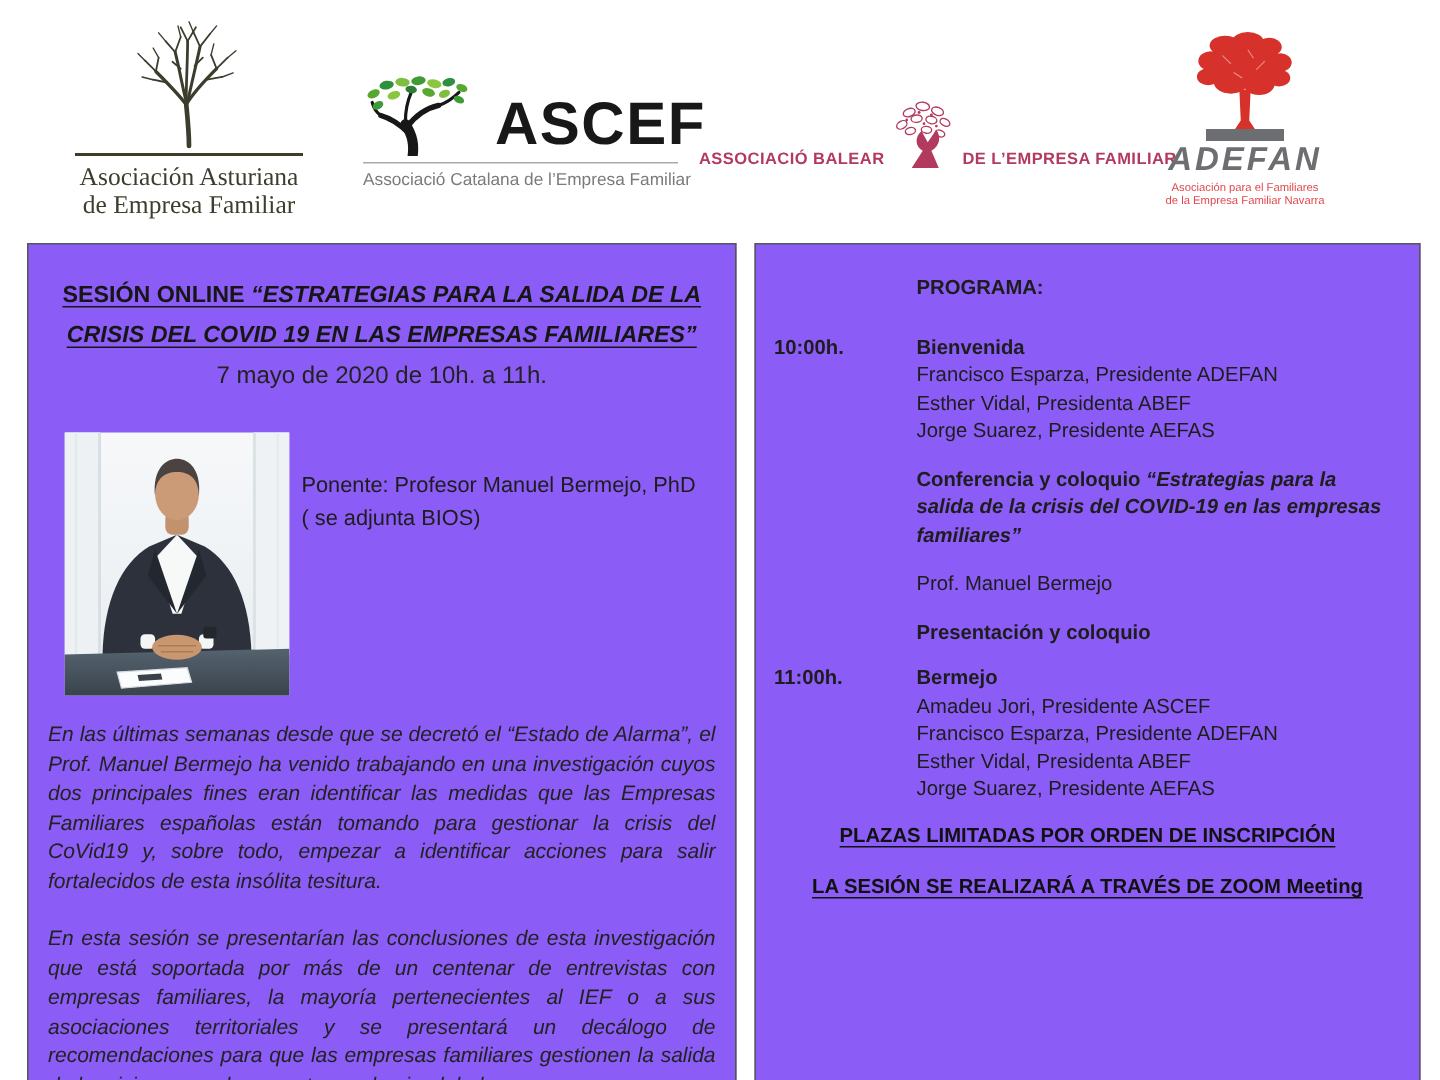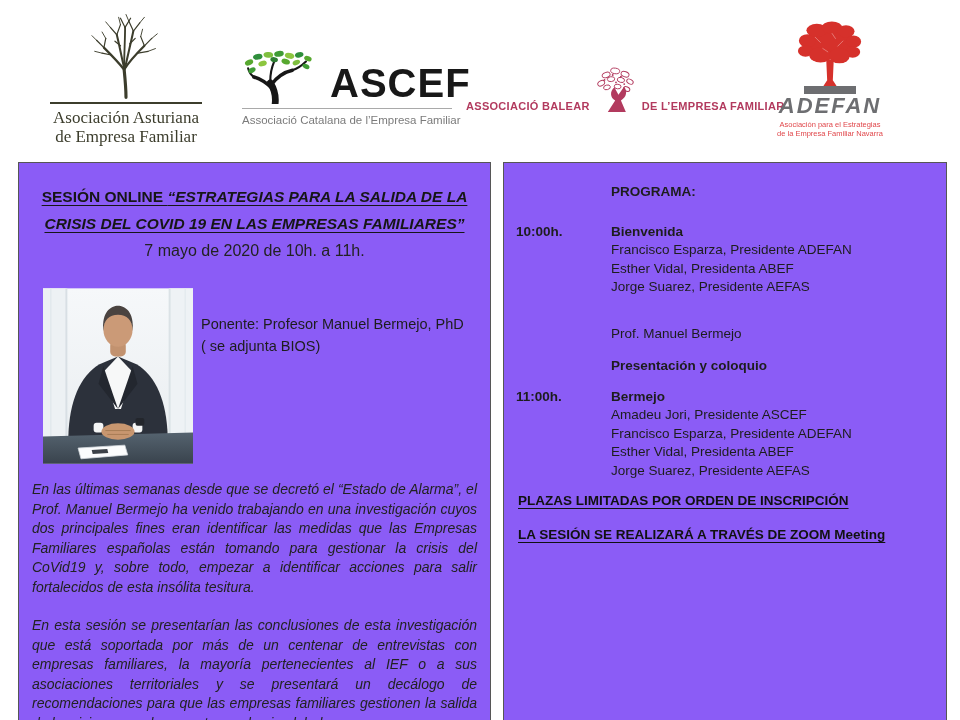--- a/index.html
+++ b/index.html
@@ -51,21 +51,21 @@
   .rp-row{display:flex;padding:0 10px 0 12px;font-size:13.5px;line-height:18.5px;color:#1d1d1d;}
   .rp-time{flex:0 0 95px;font-weight:bold;}
   .rp-content{flex:1;padding-right:4px;}
   .rp-heading-row{margin-top:20px;}
   .rp-heading{font-weight:bold;}
   .g-a{margin-top:21px;}
   .g-b{margin-top:14px;}
   .g-c{margin-top:12px;}
   .bold{font-weight:bold;}
   .italic{font-style:italic;}
-  .rp-footer{text-align:left;font-weight:bold;font-size:13.5px;color:#111;
+  .rp-footer{text-align:center;font-weight:bold;font-size:13.5px;color:#111;
              text-decoration:underline;text-underline-offset:3px;padding:0 14px;}
   .rp-footer.f1{margin-top:13px;}
   .rp-footer.f2{margin-top:19px;}
 </style>
 </head>
 <body>
 
 <div class="canvas">
 
   <div class="logo logo-ast">
@@ -192,21 +192,21 @@
       <g stroke="#ffffff" stroke-width="0.8" opacity="0.45" fill="none">
         <path d="M22 18 L28 24"></path>
           <path d="M40 14 L44 20"></path>
         <path d="M52 22 L46 28"></path>
           <path d="M30 30 L36 34"></path>
       </g>
     </svg>
     <div class="adefan-bar"></div>
     <div class="adefan-acronym">ADEFAN</div>
     <div class="adefan-sub">
-      <div>Asociación para el Estrategias</div>
+      <div>Asociación para el Familiares</div>
       <div>de la Empresa Familiar Navarra</div>
     </div>
   </div>
 
   <section class="panel left-panel">
     <h1 class="lp-title"><span class="t-prefix">SESIÓN ONLINE </span><span class="t-quote">“ESTRATEGIAS PARA LA SALIDA DE LA CRISIS DEL COVID 19 EN LAS EMPRESAS FAMILIARES”</span></h1>
     <div class="lp-date">7 mayo de 2020 de 10h. a 11h.</div>
 
     <div class="lp-media">
       <svg class="photo" viewBox="0 0 154 180">
@@ -264,20 +264,23 @@
       <div class="rp-content">
         <div class="bold">Bienvenida</div>
         <div>Francisco Esparza, Presidente ADEFAN</div>
         <div>Esther Vidal, Presidenta ABEF</div>
         <div>Jorge Suarez, Presidente AEFAS</div>
       </div>
     </div>
 
     <div class="rp-row g-b">
       <div class="rp-time"></div>
+      <div class="rp-content">
+        <div><span class="bold">Conferencia y coloquio </span><span class="bold italic">“Estrategias para la salida de la crisis del COVID-19 en las empresas familiares”</span></div>
+      </div>
     </div>
 
     <div class="rp-row g-b">
       <div class="rp-time"></div>
       <div class="rp-content">
         <div>Prof. Manuel Bermejo</div>
       </div>
     </div>
 
     <div class="rp-row g-b">

